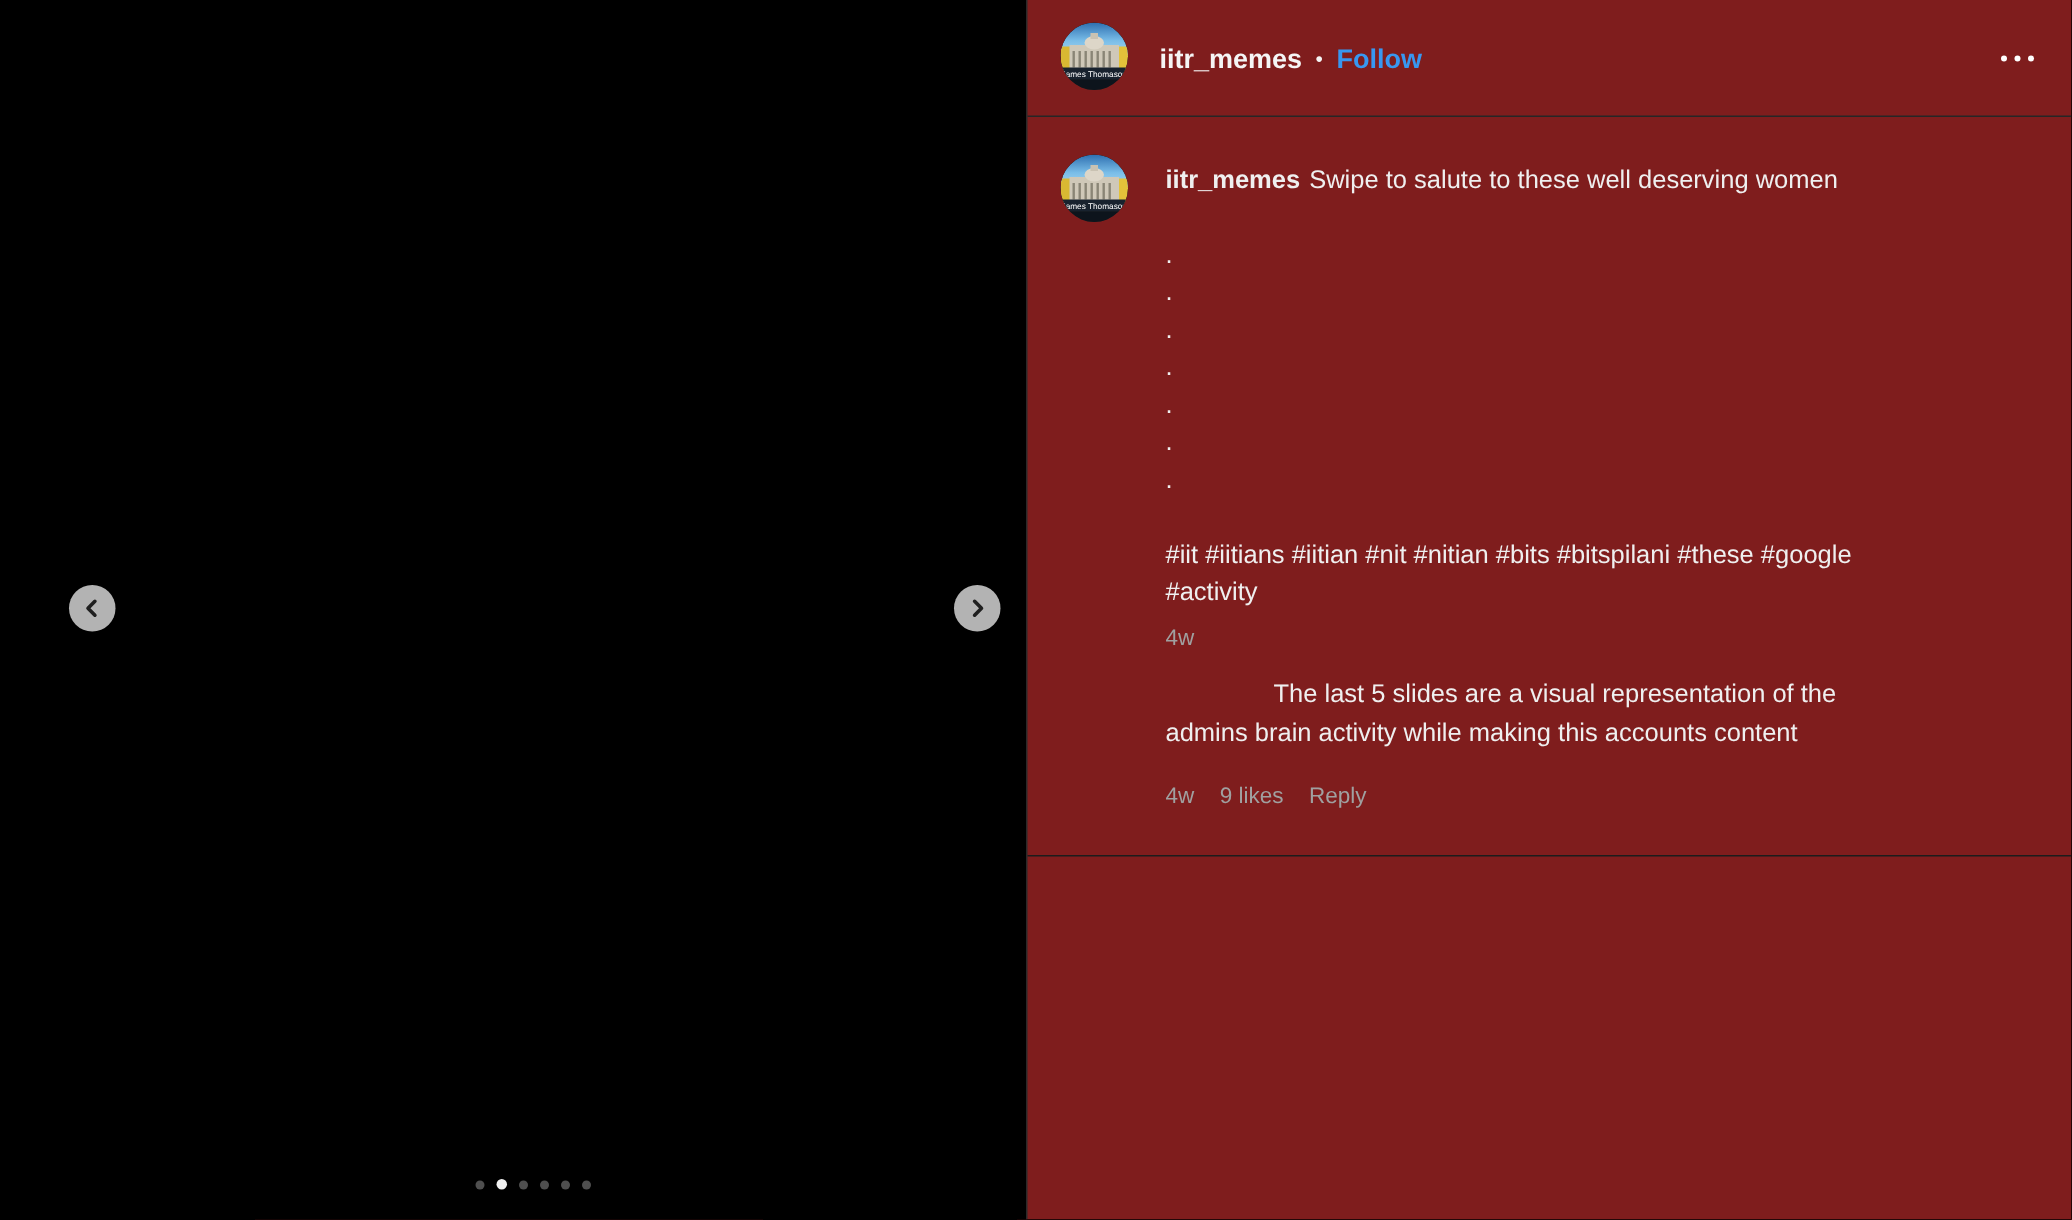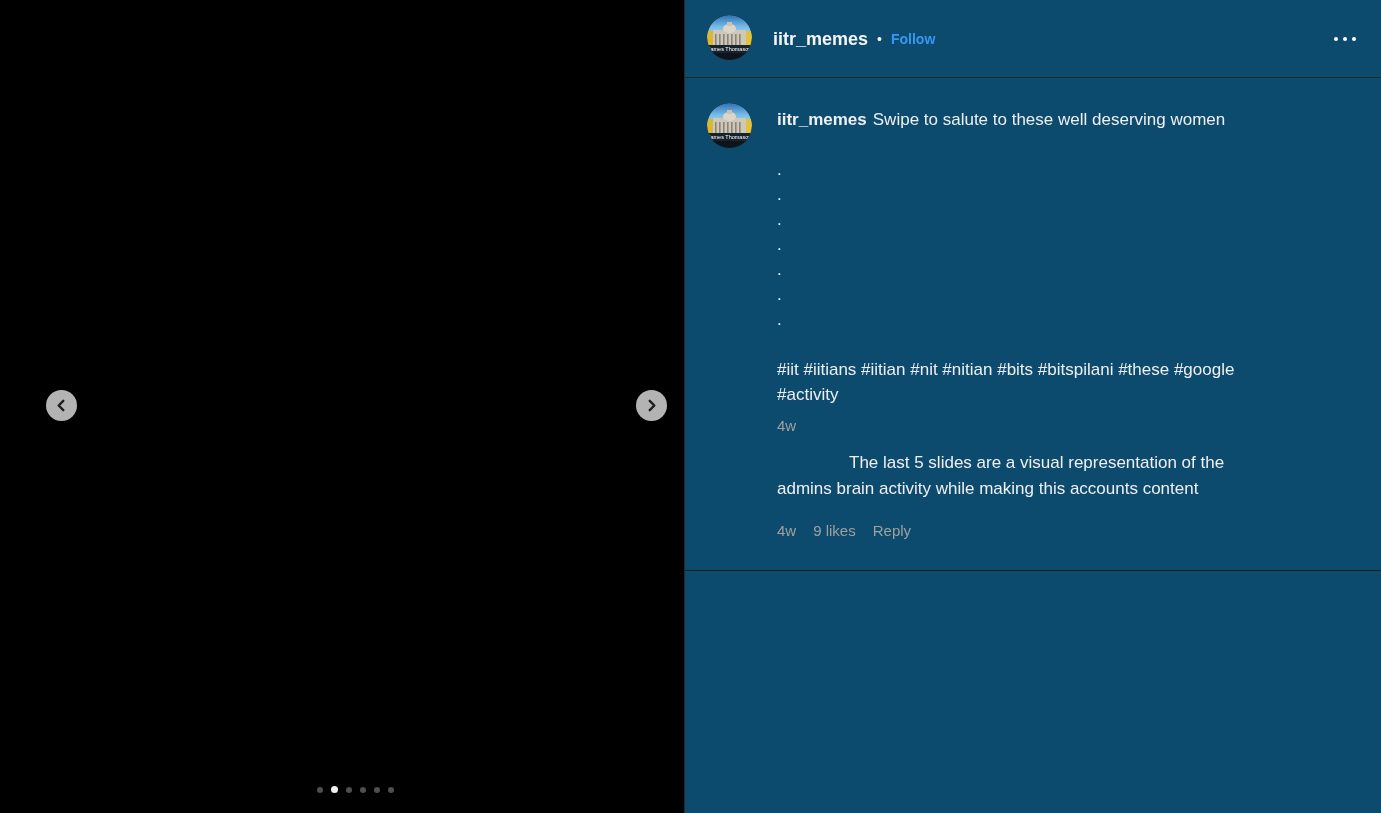--- a/index.html
+++ b/index.html
@@ -51,21 +51,21 @@
     border-radius: 50%;
     background: #4f4f4f;
   }
   .dot.active { background: #f1f1f1; width: 7px; height: 7px; }
 
   
   .details-pane {
     position: absolute;
     left: 684px; top: 0;
     width: 697px; height: 813px;
-    background: #0c4a6e;
+    background: #7f1d1d;
     border-left: 1px solid #2a2a2a;
   }
   .post-header {
     position: absolute;
     left: 0; top: 0;
     width: 100%; height: 78px;
     border-bottom: 1px solid #262626;
   }
   .avatar {
     position: absolute;
@@ -79,21 +79,21 @@
     position: absolute;
     left: 88px; top: 0;
     height: 78px;
     display: flex;
     align-items: center;
     gap: 9px;
     font-size: 18px;
   }
   .username { font-weight: bold; color: #f5f5f5; cursor: pointer; }
   .sep-dot { color: #f5f5f5; font-size: 14px; }
-  .follow-link { color: #3897f0; font-weight: bold; cursor: pointer; font-size: 14px; }
+  .follow-link { color: #3897f0; font-weight: bold; cursor: pointer; font-size: 18px; }
   .more-btn {
     position: absolute;
     right: 16px; top: 29px;
     width: 40px; height: 20px;
     background: transparent;
     border: none;
     cursor: pointer;
     display: flex;
     align-items: center;
     justify-content: center;

